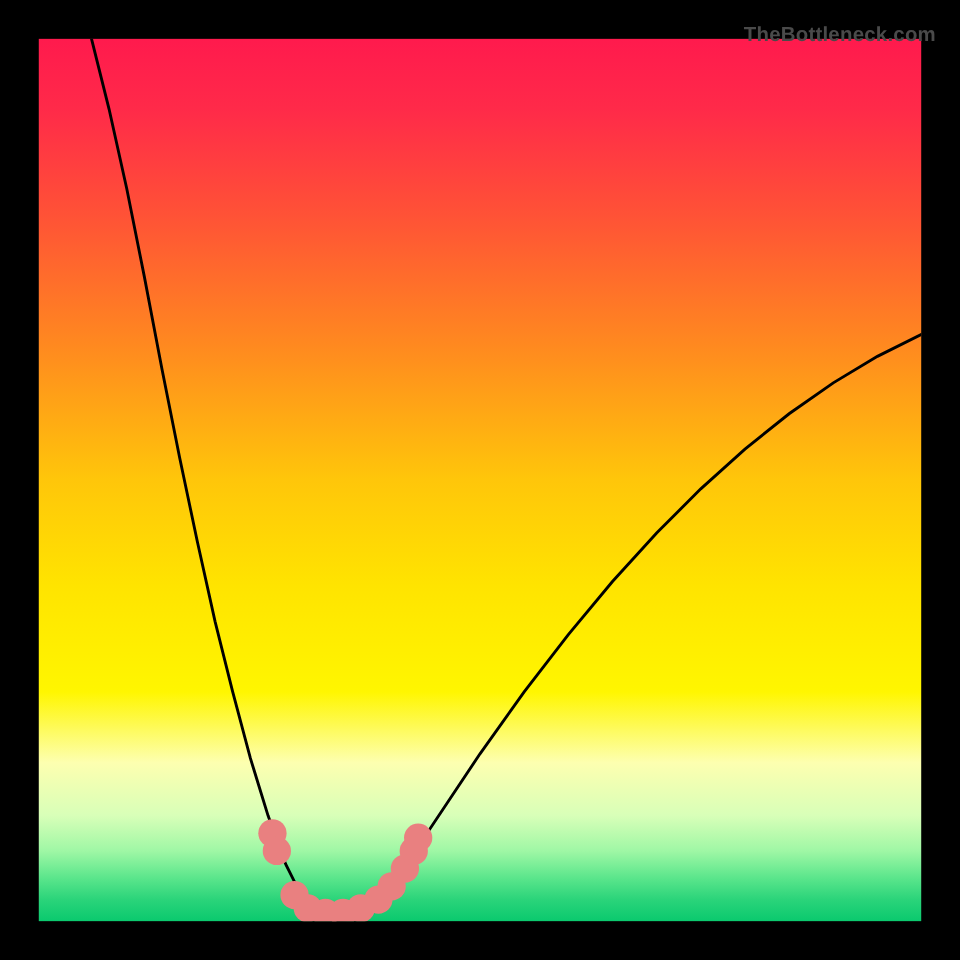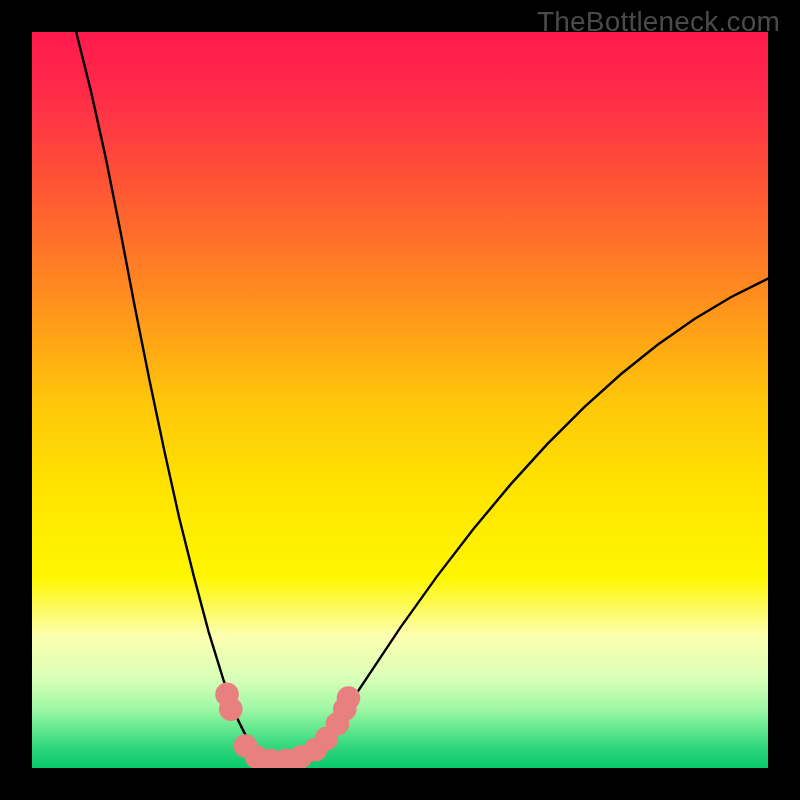--- a/index.html
+++ b/index.html
@@ -22,25 +22,25 @@
   .plot-area {
     position: absolute;
     top: 32px;
     left: 32px;
     width: 736px;
     height: 736px;
     overflow: hidden;
   }
   .watermark {
     position: absolute;
-    top: 6px;
+    top: 19px;
     right: 20px;
     color: #4a4a4a;
-    font-size: 28px;
-    font-weight: 400;
+    font-size: 17px;
+    font-weight: 700;
     letter-spacing: 0.2px;
     z-index: 10;
   }
   svg {
     display: block;
   }
 </style>
 </head>
 <body>
 

